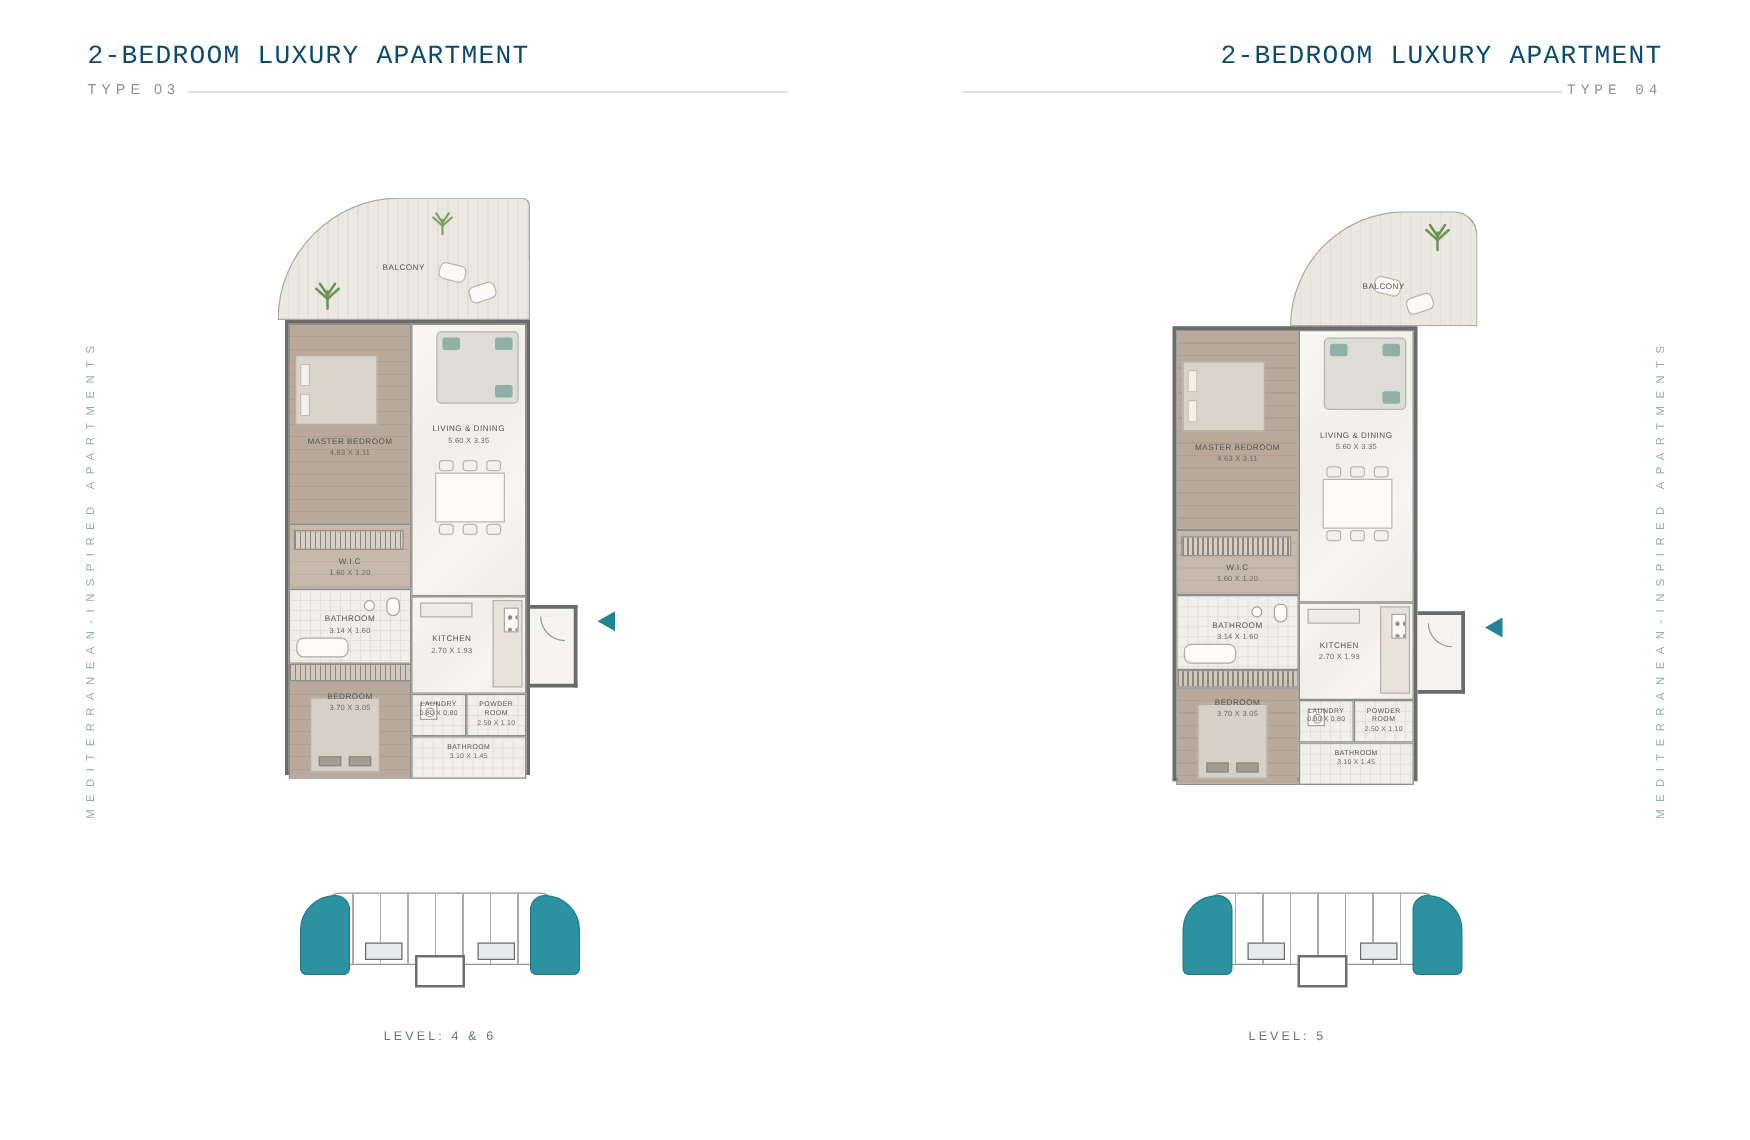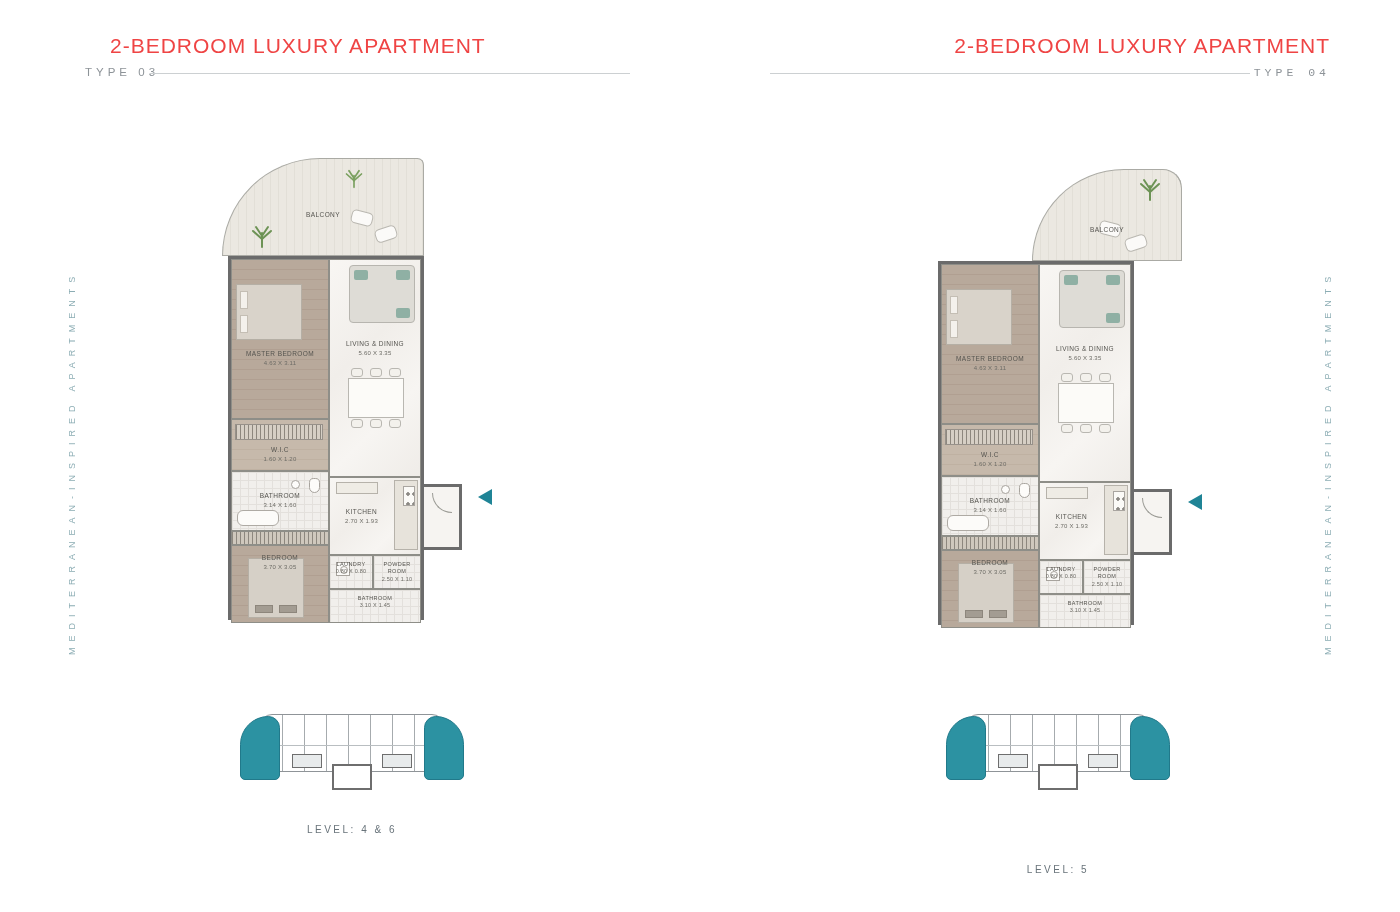--- a/index.html
+++ b/index.html
@@ -1,26 +1,26 @@
 <!DOCTYPE html>
 <html><head>
 <meta charset="utf-8">
 <style>
   * { margin:0; padding:0; box-sizing:border-box; }
   html,body { background:#fff; }
   .page { position:relative; width:1400px; height:912px; background:#ffffff; overflow:hidden;
           font-family:"Liberation Sans", sans-serif; margin:0 auto; }
 
   
-  .h-title { position:absolute; top:34px; font-family:Liberation Sans, sans-serif;
-             font-size:21px; letter-spacing:1px; color:#ef4444; font-weight:400; white-space:nowrap;margin-left:40px; }
+  .h-title { position:absolute; top:34px; font-family:Liberation Mono, monospace;
+             font-size:21px; letter-spacing:1px; color:#0c4a6e; font-weight:400; white-space:nowrap; }
   .h-title-l { left:70px; }
   .h-title-r { right:70px; text-align:right; }
   .h-type { position:absolute; top:66px; font-size:11.5px; letter-spacing:4px; color:#8d9398; white-space:nowrap; }
-  .h-type-l { left:85px; }
+  .h-type-l { left:70px; }
   .h-type-r { right:70px;font-family:Liberation Mono, monospace; }
   .h-rule { position:absolute; top:73px; width:480px; height:1px; background:#ccd0d2; }
   .h-rule-l { left:150px; }
   .h-rule-r { left:770px; }
 
   
   .side { position:absolute; top:185px; height:555px; width:20px;
           writing-mode:vertical-rl; transform:rotate(180deg);
           font-size:9px; letter-spacing:6px; color:#8cadb4; text-align:center; line-height:20px; white-space:nowrap; }
   .side-l { left:62px; } .side-r { left:1318px; }
@@ -419,15 +419,15 @@
   <div class="level-label" style="left:240px; top:824px;">LEVEL: 4 &amp; 6</div>
 
   <div class="keyplan" style="left:946px; top:708px;">
     <div class="kp-body"></div>
     <div class="kp-end kp-left"></div>
     <div class="kp-end kp-right"></div>
     <div class="kp-block kp-b1"></div>
     <div class="kp-block kp-b2"></div>
     <div class="kp-core"></div>
   </div>
-  <div class="level-label" style="left:946px; top:824px;margin-top:40px;">LEVEL: 5</div>
+  <div class="level-label" style="left:918px; top:824px;">LEVEL: 5</div>
 
 </div>
 
 </body></html>

